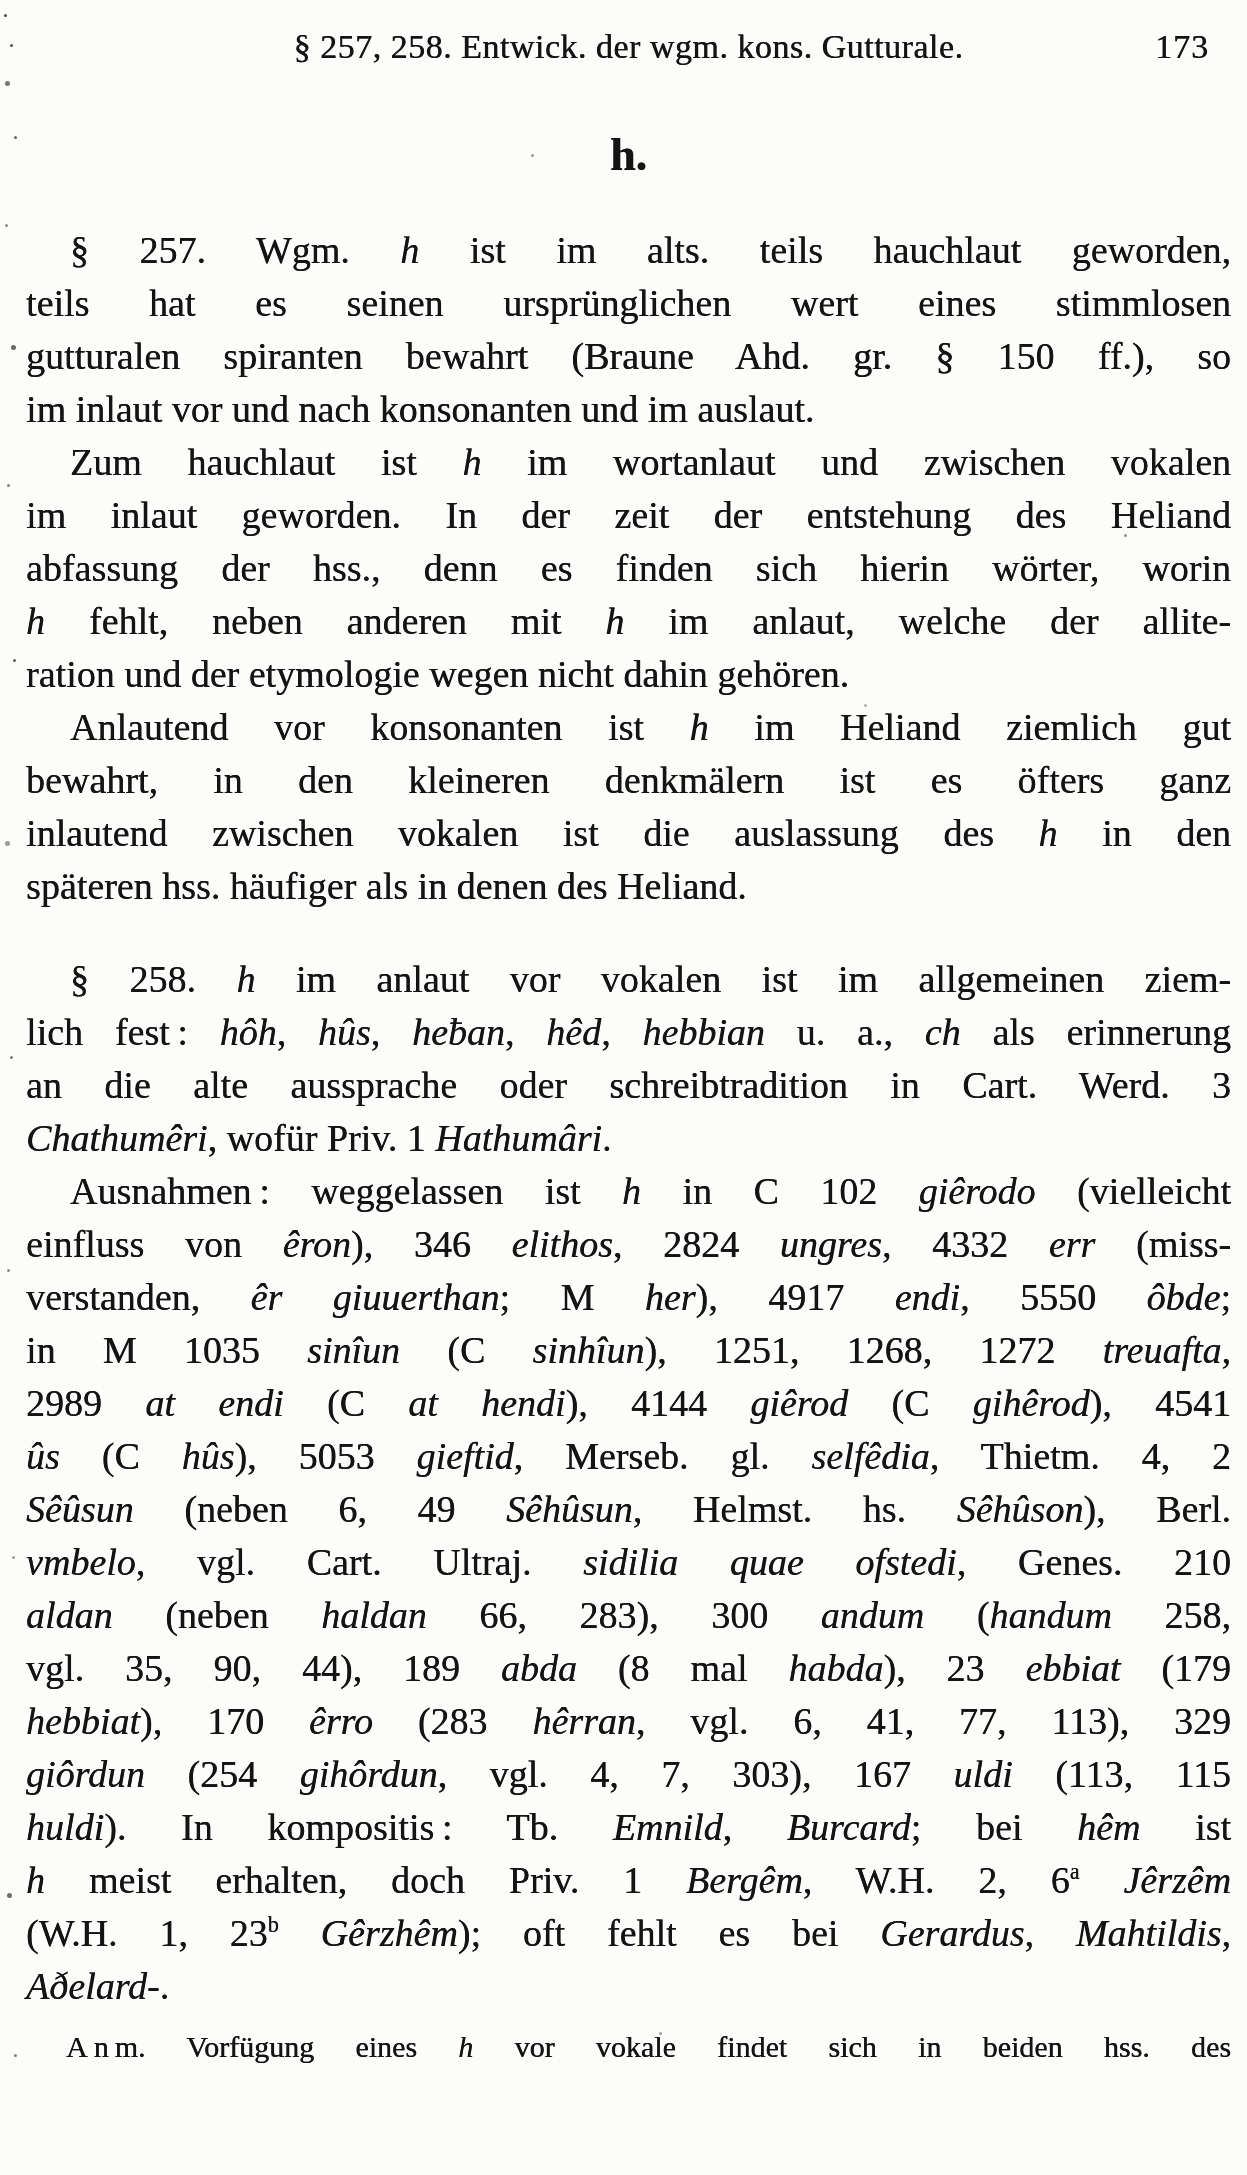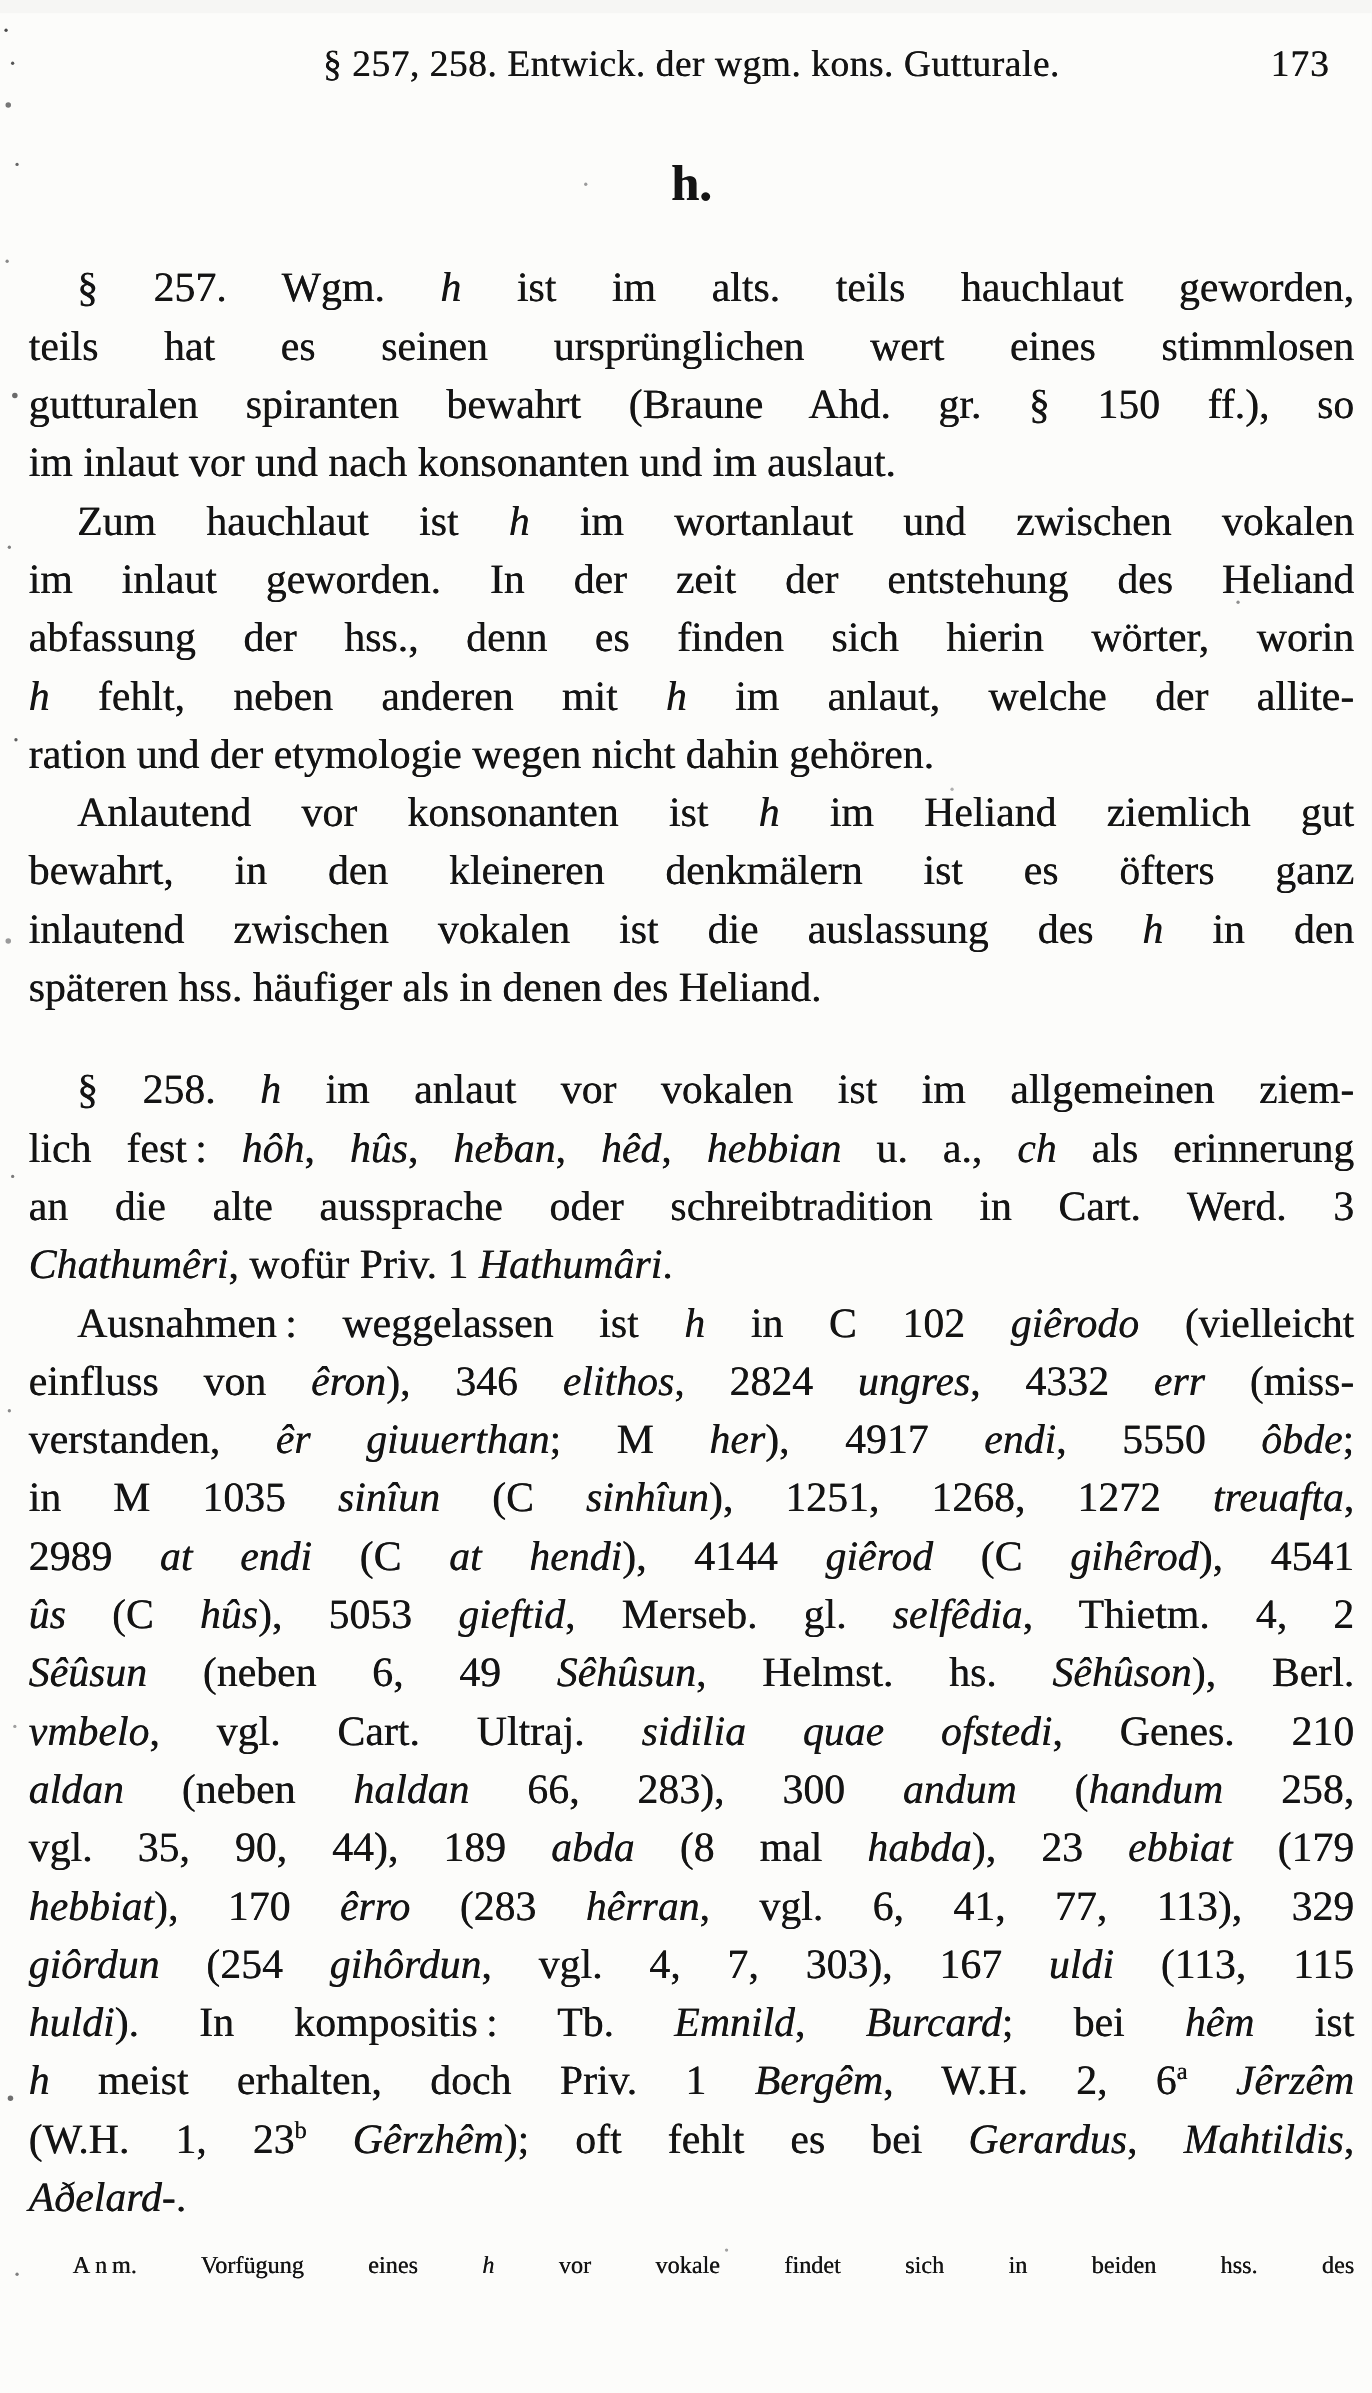--- a/index.html
+++ b/index.html
@@ -13,21 +13,21 @@
   .page {
     position: relative;
     width: 1247px; height: 2175px;
     background: #fcfcfa;
     box-sizing: border-box;
     padding: 0 16px 0 26px;
   }
   
   .page-header {
     position: relative;
-    margin: 12px 0 0 0;
+    margin: 0 0 0 0;
     padding-top: 26px;
     text-align: center;
     font-size: 34px;
     line-height: 42px;
     letter-spacing: 0.5px;
     text-shadow: 0.4px 0 0 currentColor;
   }
   .page-header .page-number {
     position: absolute;
     right: 22px; top: 26px;
@@ -57,21 +57,21 @@
     text-align-last: justify;
     white-space: normal;
   }
   .paragraph > .line:first-child { text-indent: 44px; }
   .line.last { text-align-last: left; }
   .it { font-style: italic; }
   .sup { font-size: 0.58em; vertical-align: super; line-height: 0; }
   
   .paragraph.note {
     margin-top: 14px;
-    font-size: 22px;
+    font-size: 30px;
   }
   .paragraph.note .line { line-height: 40px; }
   .paragraph.note > .line:first-child { text-indent: 40px; }
   
   .scan-noise {
     position: absolute;
     left: 4px; top: 14px;
     width: 3px; height: 3px;
     border-radius: 50%;
     background: #4a4a4a;

